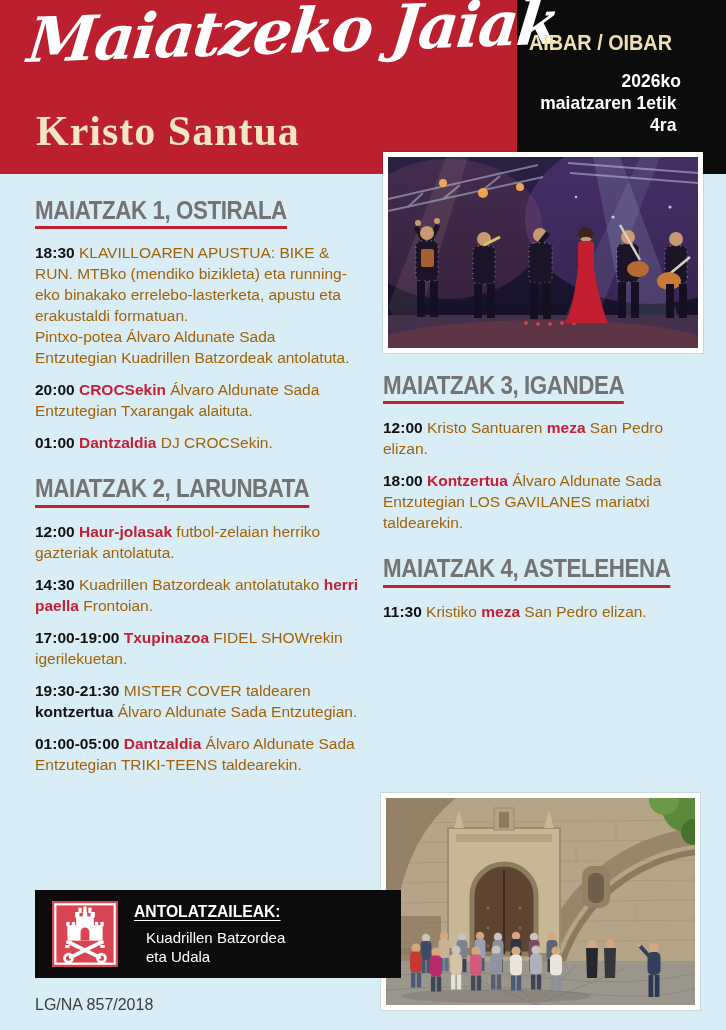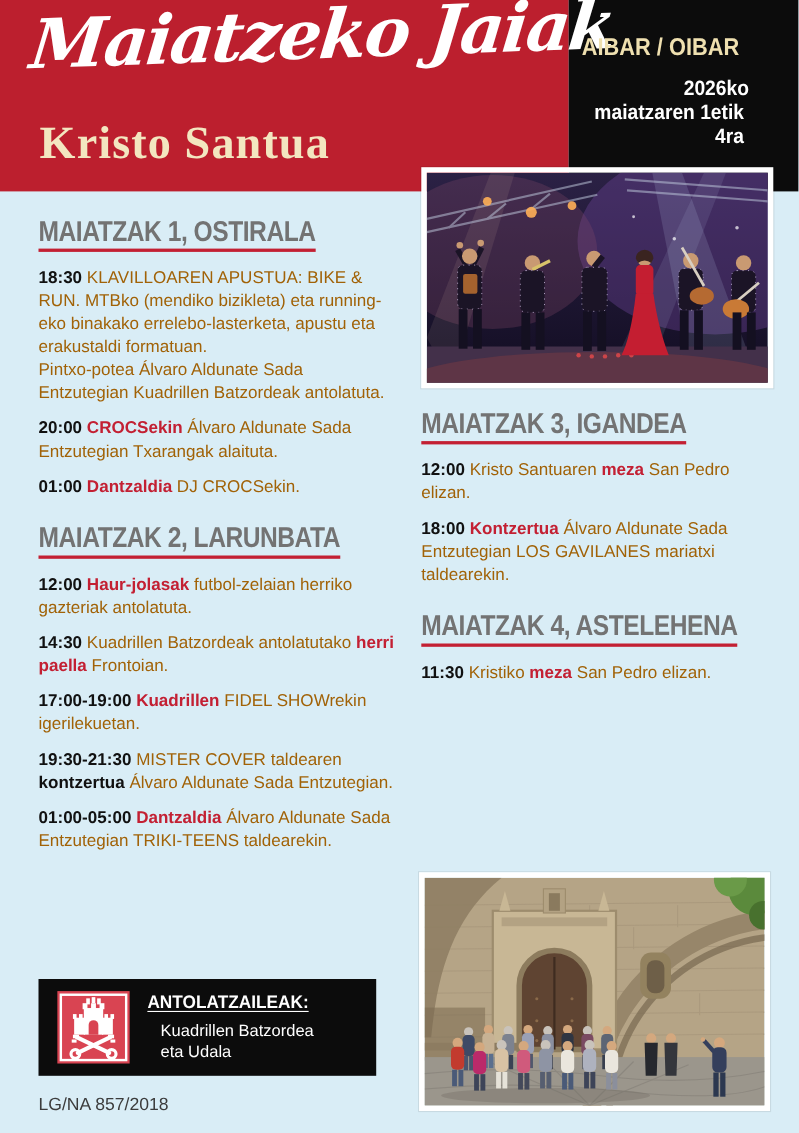--- a/index.html
+++ b/index.html
@@ -64,21 +64,21 @@
     border-bottom:3px solid #c32033; padding-bottom:2px;
   }
   .event { font-size:15.5px; line-height:21px; margin:0 0 11px 0; }
   .seg-time { font-weight:bold; color:#111111; }
   .seg-red  { font-weight:bold; color:#c32033; }
   .seg-bold { font-weight:bold; color:#111111; }
   .seg-plain { color:#a16207; }
 
   
   #org-box {
-    position:absolute; left:35px; top:890px; width:307px; height:88px;
+    position:absolute; left:35px; top:890px; width:366px; height:88px;
     background:#0c0c0c; display:flex; align-items:center;
   }
   #org-emblem { width:66px; height:66px; margin-left:17px; flex:0 0 auto; }
   #org-text { margin-left:16px; color:#ffffff; }
   #org-text .org-label {
     font-weight:bold; font-size:16.5px; text-decoration:underline;
     text-underline-offset:3px; display:inline-block; transform:scaleX(0.95);
     transform-origin:left center; margin-bottom:7px;
   }
   #org-text .org-line { font-size:15px; line-height:19px;margin-left:12px; }
@@ -215,21 +215,21 @@
     <section>
       <h2 class="sec-title"><span class="condensed">MAIATZAK 1, OSTIRALA</span></h2>
       <p class="event"><span class="seg-time">18:30</span><span class="seg-plain"> KLAVILLOAREN APUSTUA: BIKE &amp; RUN. MTBko (mendiko bizikleta) eta running-eko binakako errelebo-lasterketa, apustu eta erakustaldi formatuan.</span><br><span class="seg-plain">Pintxo-potea Álvaro Aldunate Sada Entzutegian Kuadrillen Batzordeak antolatuta.</span></p>
       <p class="event"><span class="seg-time">20:00</span><span class="seg-plain"> </span><span class="seg-red">CROCSekin</span><span class="seg-plain"> Álvaro Aldunate Sada Entzutegian Txarangak alaituta.</span></p>
       <p class="event"><span class="seg-time">01:00</span><span class="seg-plain"> </span><span class="seg-red">Dantzaldia</span><span class="seg-plain"> DJ CROCSekin.</span></p>
     </section>
     <section>
       <h2 class="sec-title"><span class="condensed">MAIATZAK 2, LARUNBATA</span></h2>
       <p class="event"><span class="seg-time">12:00</span><span class="seg-plain"> </span><span class="seg-red">Haur-jolasak</span><span class="seg-plain"> futbol-zelaian herriko gazteriak antolatuta.</span></p>
       <p class="event"><span class="seg-time">14:30</span><span class="seg-plain"> Kuadrillen Batzordeak antolatutako </span><span class="seg-red">herri paella</span><span class="seg-plain"> Frontoian.</span></p>
-      <p class="event"><span class="seg-time">17:00-19:00</span><span class="seg-plain"> </span><span class="seg-red">Kuadrillen</span><span class="seg-plain"> FIDEL SHOWrekin igerilekuetan.</span></p>
+      <p class="event"><span class="seg-time">17:00-19:00</span><span class="seg-plain"> </span><span class="seg-red">Txupinazoa</span><span class="seg-plain"> FIDEL SHOWrekin igerilekuetan.</span></p>
       <p class="event"><span class="seg-time">19:30-21:30</span><span class="seg-plain"> MISTER COVER taldearen </span><span class="seg-bold">kontzertua</span><span class="seg-plain"> Álvaro Aldunate Sada Entzutegian.</span></p>
       <p class="event"><span class="seg-time">01:00-05:00</span><span class="seg-plain"> </span><span class="seg-red">Dantzaldia</span><span class="seg-plain"> Álvaro Aldunate Sada Entzutegian TRIKI-TEENS taldearekin.</span></p>
     </section>
   </div>
 <div class="col" id="right-col">
     <section>
       <h2 class="sec-title"><span class="condensed">MAIATZAK 3, IGANDEA</span></h2>
       <p class="event"><span class="seg-time">12:00</span><span class="seg-plain"> Kristo Santuaren </span><span class="seg-red">meza</span><span class="seg-plain"> San Pedro elizan.</span></p>
       <p class="event"><span class="seg-time">18:00</span><span class="seg-plain"> </span><span class="seg-red">Kontzertua</span><span class="seg-plain"> Álvaro Aldunate Sada Entzutegian LOS GAVILANES mariatxi taldearekin.</span></p>
     </section>

